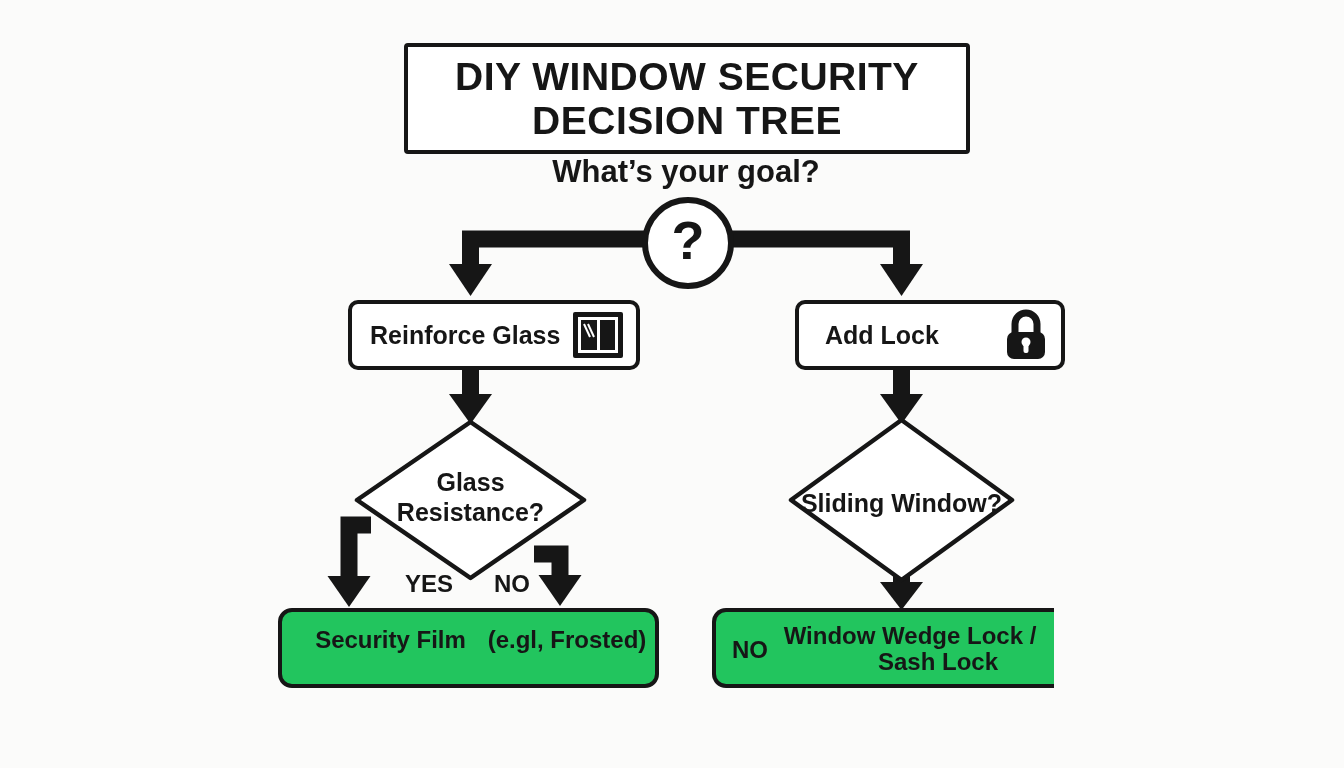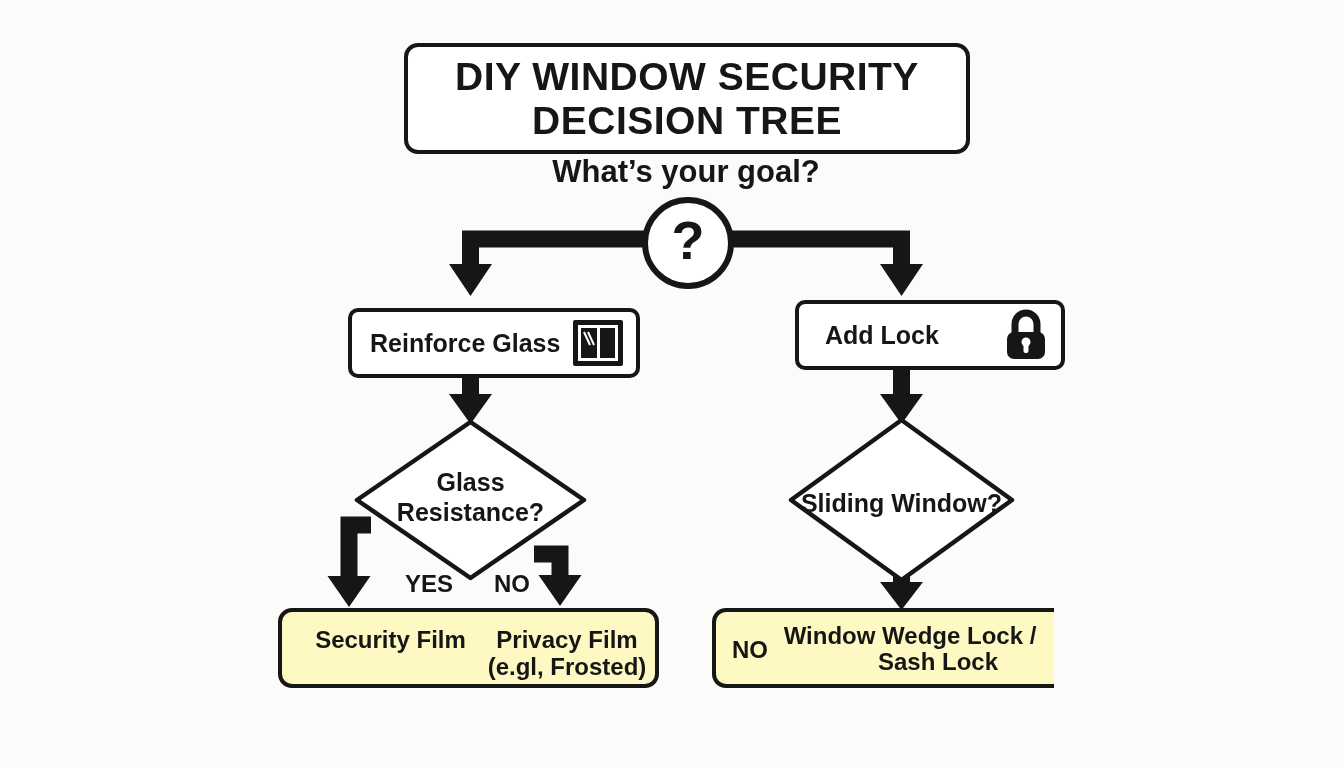--- a/index.html
+++ b/index.html
@@ -11,56 +11,56 @@
     color:#161616;
   }
   .stage{position:relative;width:1344px;height:768px;}
   .svg-layer{position:absolute;left:0;top:0;width:1344px;height:768px;}
   .ink-stroke{stroke:#161616;fill:none;stroke-width:17;stroke-linecap:butt;stroke-linejoin:miter;}
   .ink-fill{fill:#161616;}
   .diamond{fill:#ffffff;stroke:#161616;stroke-width:4.5;stroke-linejoin:round;}
 
   .title-box{
     position:absolute;left:404px;top:43px;width:558px;height:103px;
-    background:#fff;border:4px solid #161616;border-radius:14px;
+    background:#fff;border:4px solid #161616;border-radius:4px;
     display:flex;flex-direction:column;align-items:center;justify-content:center;
     text-align:center;font-size:39px;line-height:44px;letter-spacing:.5px;
   }
   .subtitle{
     position:absolute;left:486px;top:154px;width:400px;
     text-align:center;font-size:31px;
   }
   .q-circle{
     position:absolute;left:642px;top:197px;width:80px;height:80px;
     background:#fff;border:6px solid #161616;border-radius:50%;
     display:flex;align-items:center;justify-content:center;
   }
   .q-circle .qmark{font-size:54px;line-height:1;padding-bottom:6px;}
 
   .action-box{
     position:absolute;height:62px;background:#fff;border:4px solid #161616;border-radius:10px;
     display:flex;align-items:center;justify-content:space-between;
   }
-  .action-box.left{left:348px;top:308px;width:254px;padding:0 12px 0 18px;}
+  .action-box.left{left:348px;top:300px;width:254px;padding:0 12px 0 18px;}
   .action-box.right{left:795px;top:300px;width:224px;padding:0 12px 0 26px;}
   .action-label{font-size:25px;}
   .node-icon{display:flex;align-items:center;}
 
   .diamond-label{
     position:absolute;text-align:center;font-size:25px;line-height:30px;
   }
   .diamond-label.left{left:380px;top:467px;width:181px;}
   .diamond-label.right{left:791px;top:488px;width:221px;}
 
   .edge-label{position:absolute;font-size:24px;text-align:left;}
   .edge-label.yes{left:405px;top:570px;width:60px;}
   .edge-label.no{left:494px;top:570px;width:50px;}
 
   .outcome-box{
-    position:absolute;top:608px;height:72px;background:#fef9c3;
+    position:absolute;top:608px;height:72px;background:#22c55e;
   }
   .outcome-box.films{
     left:278px;width:373px;
     border:4.5px solid #161616;border-radius:14px;
     display:flex;align-items:center;
   }
   .outcome-col{position:absolute;text-align:center;font-size:24px;line-height:27px;}
   .outcome-col.c1{left:6px;top:14px;width:205px;}
   .outcome-col.c2{left:190px;top:14px;width:190px;}
 
@@ -149,21 +149,20 @@
   <div class="diamond-label right">Sliding Window?</div>
 
   <div class="edge-label yes">YES</div>
   <div class="edge-label no">NO</div>
 
   <div class="outcome-box films">
     <div class="outcome-col c1">
       <div>Security Film</div>
     </div>
     <div class="outcome-col c2">
-      <div>Privacy Film</div>
       <div>(e.gl, Frosted)</div>
     </div>
   </div>
 
   <div class="outcome-box locks">
     <span class="locks-no">NO</span>
     <div class="locks-text">
       <div>Window Wedge Lock /</div>
       <div class="l2">Sash Lock</div>
     </div>

